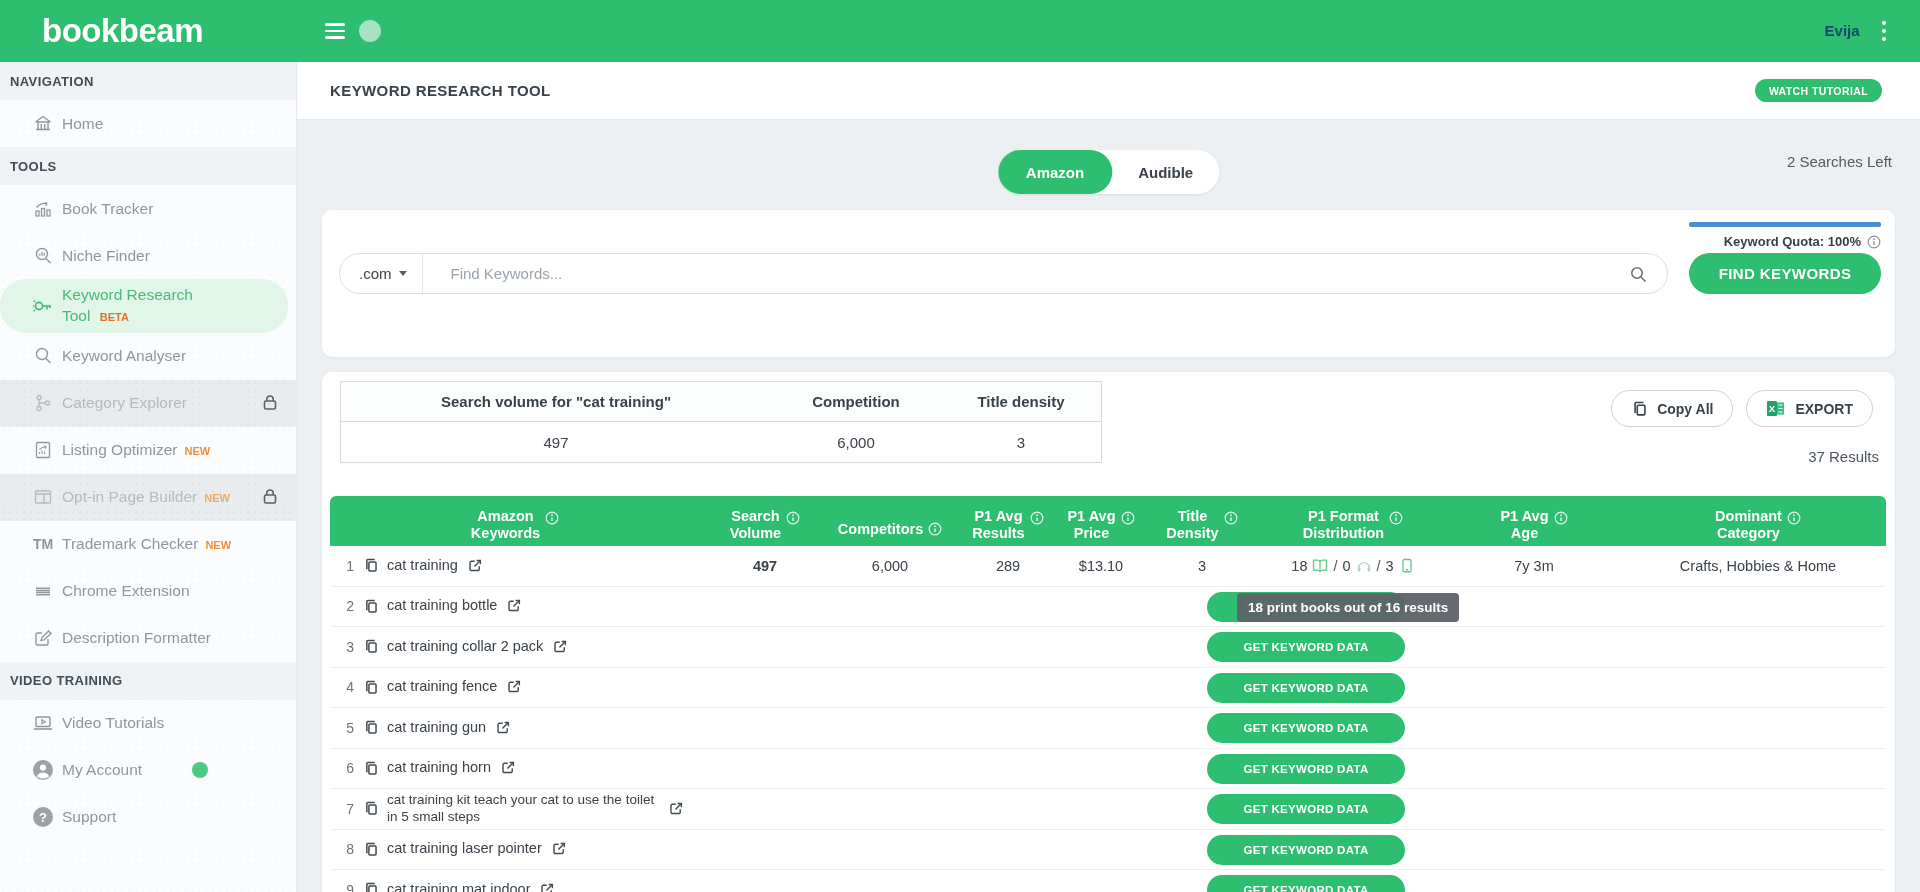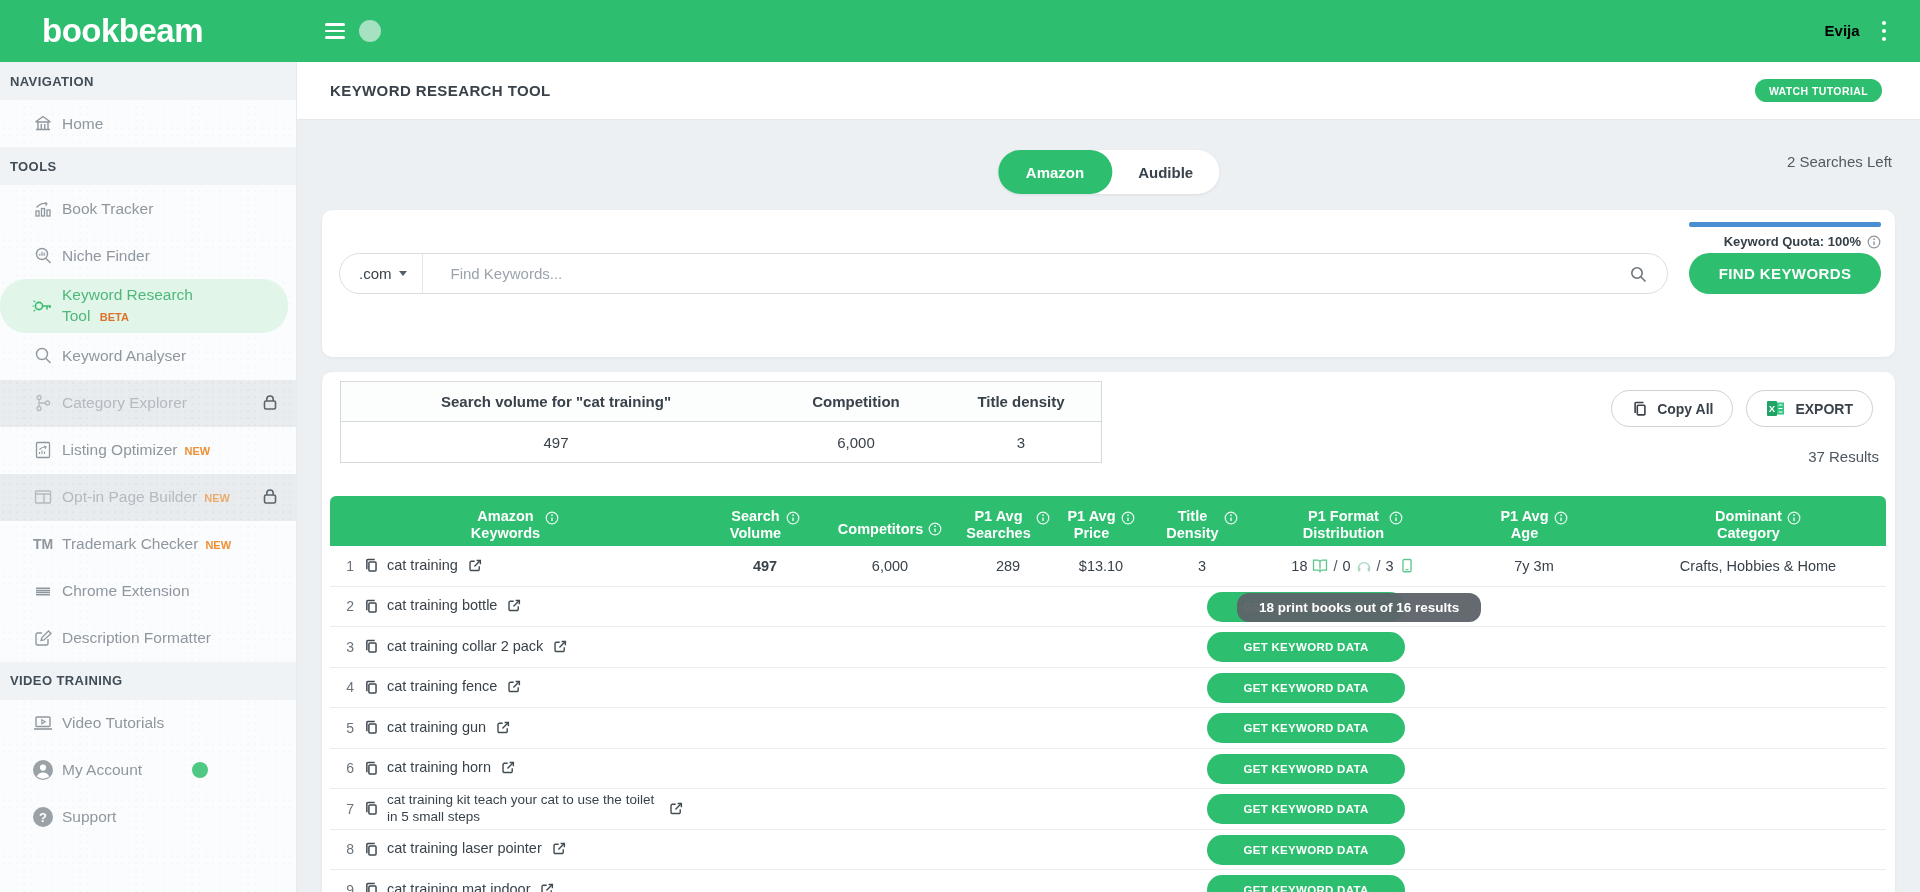--- a/index.html
+++ b/index.html
@@ -7,21 +7,21 @@
 
   
   .topbar { height:62px; background:#2ebe70; display:flex; align-items:center; }
   .topbar-left { width:297px; padding-left:42px; }
   .logo { color:#fff; font-size:33px; font-weight:bold; letter-spacing:-0.5px; }
   .topbar-mid { display:flex; align-items:center; gap:14px; padding-left:28px; flex:1; }
   .hamburger { width:20px; display:flex; flex-direction:column; gap:4px; cursor:pointer; }
   .hamburger span { height:2.6px; background:#fff; border-radius:2px; }
   .pale-dot { width:22px; height:22px; border-radius:50%; background:#a6e1c1; }
   .topbar-right { display:flex; align-items:center; gap:18px; padding-right:30px; }
-  .user-name { color:#000000; font-size:15px; font-weight:bold; }
+  .user-name { color:#0c4a6e; font-size:15px; font-weight:bold; }
   .kebab { display:flex; flex-direction:column; gap:3.5px; cursor:pointer; padding:4px; }
   .kebab i { width:4.4px; height:4.4px; background:#fff; border-radius:50%; }
 
   
   .app { display:flex; height:830px; }
   .sidebar { width:297px; background:#fbfcfd; flex-shrink:0; border-right:1px solid #e7eaee;
              background-image:radial-gradient(rgba(0,0,0,0.025) 1px, transparent 1px); background-size:7px 7px; }
   .main { flex:1; display:flex; flex-direction:column; }
 
   
@@ -104,22 +104,22 @@
   .kcell { text-align:center; }
   .kcell.vol { font-weight:bold; }
   .kw-name-cell { display:flex; align-items:center; gap:9px; padding-left:8px; text-align:left; }
   .row-num { width:16px; text-align:right; color:#6a737b; font-size:14px; flex-shrink:0; }
   .kw-name { line-height:1.22; max-width:272px; }
   .icon-btn { display:flex; align-items:center; color:#414b52; cursor:pointer; flex-shrink:0; }
   .fmt-cell { display:flex; align-items:center; justify-content:center; gap:5px; }
   .fmt-sep { color:#4b555e; }
   .get-btn { position:absolute; left:877px; top:5px; width:198px; height:30px; background:#2ebe70; color:#fff; border:none;
              border-radius:15px; font-size:11.5px; font-weight:bold; letter-spacing:0.3px; cursor:pointer; font-family:inherit; }
-  .tooltip { position:absolute; left:907px; top:6px; height:29px; background:rgba(94,100,105,0.96); color:#fff; border-radius:12px;
-             display:flex; align-items:center; padding:0 22px; font-size:13.5px; font-weight:bold; z-index:5; white-space:nowrap; }
+  .tooltip { position:absolute; left:907px; top:6px; height:29px; background:rgba(94,100,105,0.96); color:#fff; border-radius:4px;
+             display:flex; align-items:center; padding:0 11px; font-size:13.5px; font-weight:bold; z-index:5; white-space:nowrap; }
   svg { display:block; }
 </style>
 </head>
 <body>
 
 <svg width="0" height="0" style="position:absolute">
   <defs>
     <g id="i-copy">
         <path d="M12.5 1.5 H5.2 a1.1 1.1 0 0 0 -1.1 1.1 V12" fill="none" stroke="currentColor" stroke-width="1.6"></path>
         <rect x="6.3" y="4.3" width="7.6" height="9.6" rx="1" fill="none" stroke="currentColor" stroke-width="1.6"></rect>
@@ -445,21 +445,21 @@
                 </div>
                 <span class="hinfo" style="margin-top:1px">
                   <svg width="14" height="14" viewBox="0 0 14 14">
                     <use href="#i-info"></use>
                   </svg>
                 </span>
               </div>
             <div class="hcell">
                 <div class="hlines">
                   <div>P1 Avg</div>
-                  <div>Searches</div>
+                  <div>Results</div>
                 </div>
                 <span class="hinfo">
                   <svg width="14" height="14" viewBox="0 0 14 14">
                     <use href="#i-info"></use>
                   </svg>
                 </span>
               </div>
             <div class="hcell">
                 <div class="hlines">
                   <div>P1 Avg</div>

